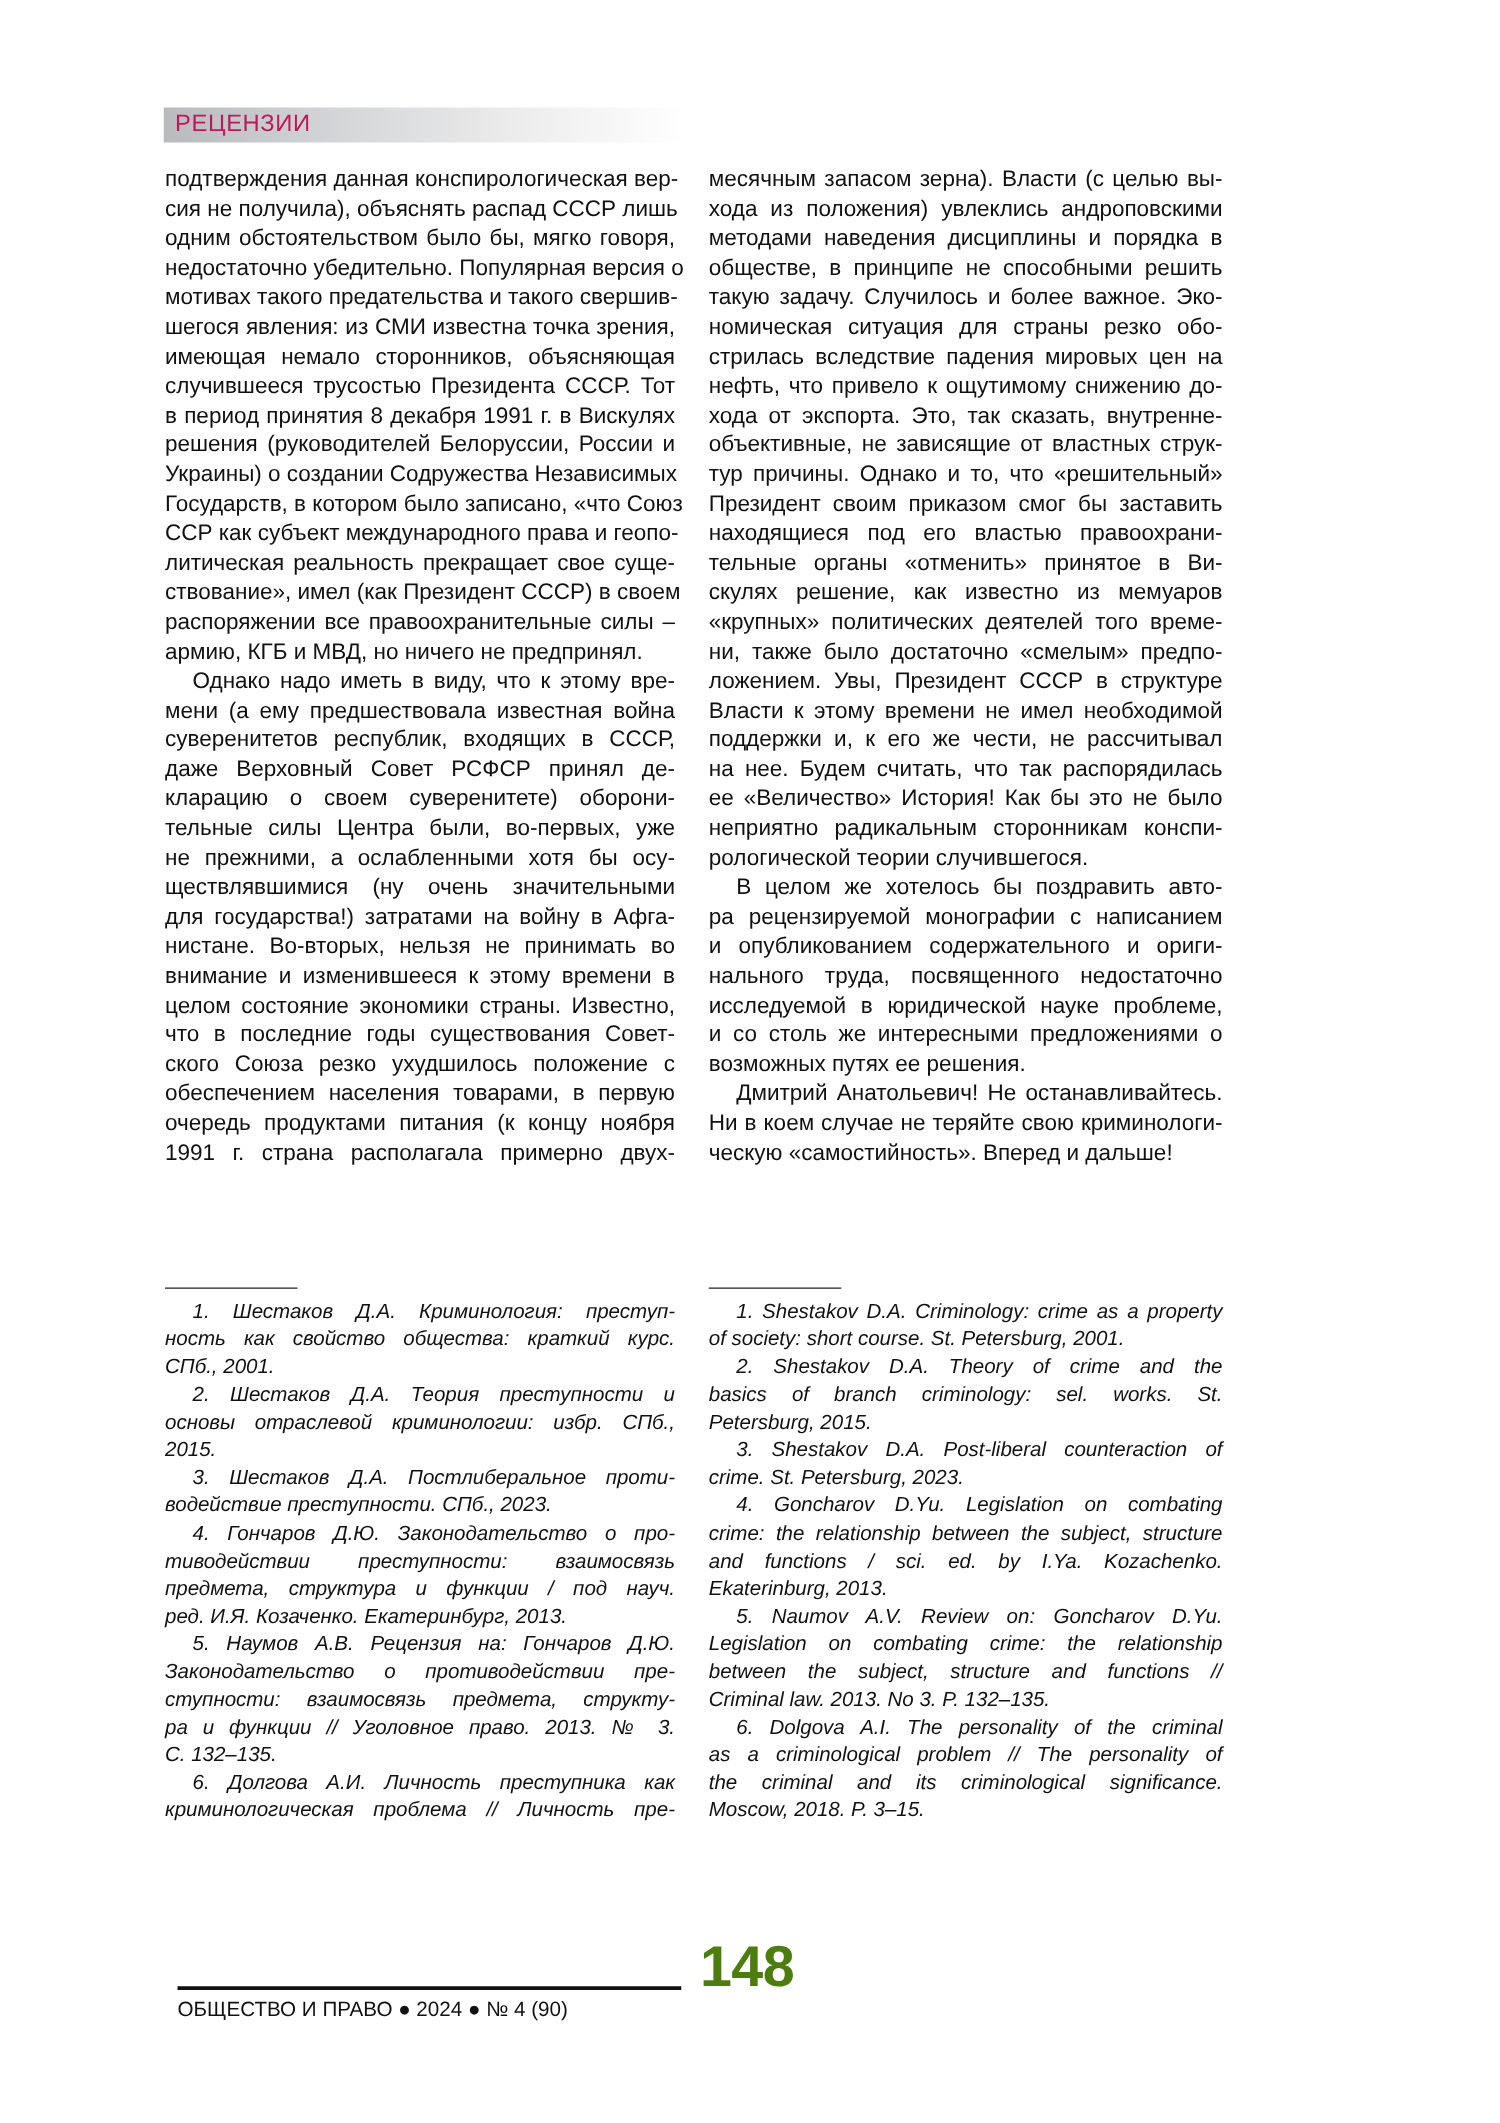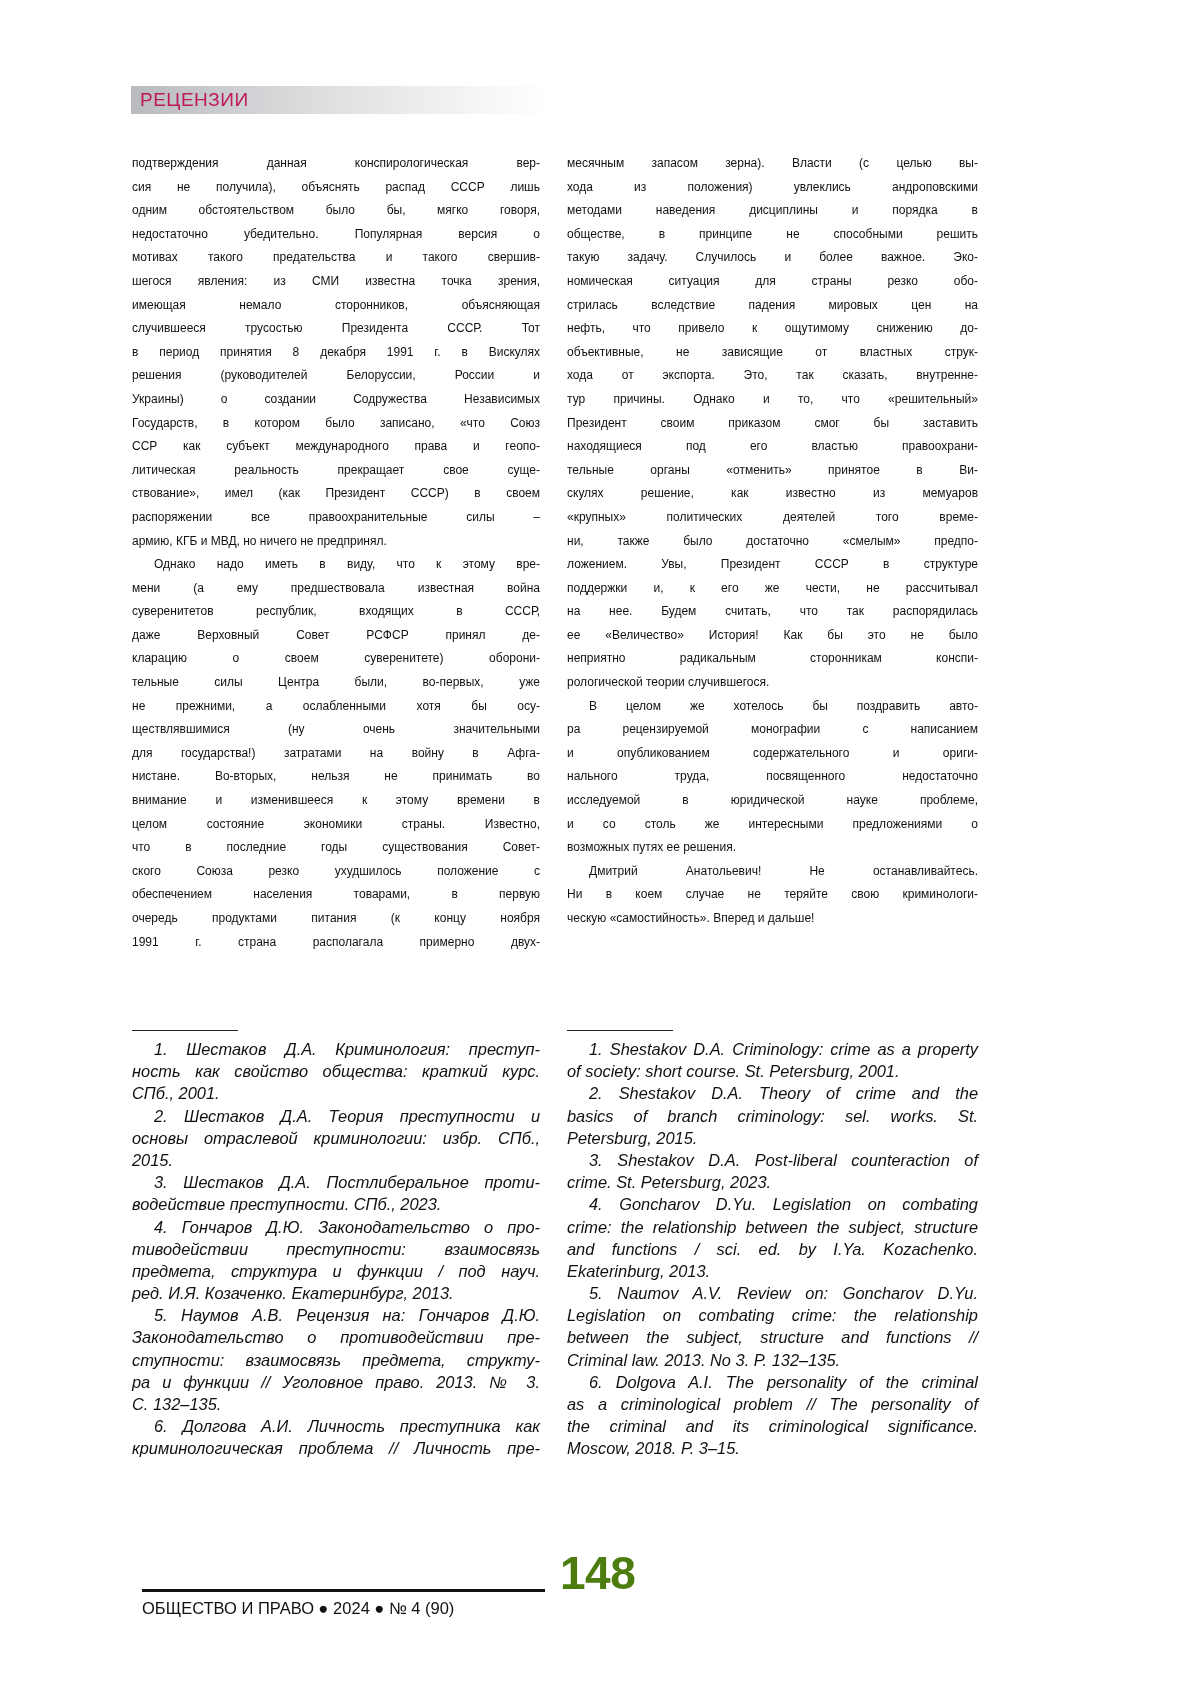--- a/index.html
+++ b/index.html
@@ -5,21 +5,21 @@
   html, body { margin: 0; padding: 0; background: #ffffff; }
   body { width: 1200px; height: 1698px; position: relative; overflow: hidden;
          font-family: "Liberation Sans", sans-serif; color: #111111; }
   .section-band { position: absolute; left: 131px; top: 86px; width: 420px; height: 28px;
          background: linear-gradient(to right, #b9babd 0%, #d6d7d9 35%, #eeeeee 70%, #ffffff 100%); }
   .section-title { position: absolute; left: 140px; top: 88px; font-size: 19px; letter-spacing: 0.5px;
          color: #be185d; line-height: 24px; }
   .col { position: absolute; }
   .col-left { left: 132px; width: 408px; }
   .col-right { left: 567px; width: 411px; }
-  .body-col { top: 152px; font-size: 12px; line-height: 23.6px; }
+  .body-col { top: 132px; font-size: 18px; line-height: 23.6px; }
   .line { display: block; white-space: nowrap; text-align: justify; text-align-last: justify;
           height: 23.6px; overflow: visible; }
   .line.last { text-align-last: left; }
   .line.indent { padding-left: 22px; }
   .fn-rule { position: absolute; height: 1px; background: #222; width: 106px; }
   .fn-col { top: 1038px; font-size: 16.4px; line-height: 22.2px; font-style: italic; }
   .fn-col .line { height: 22.2px; }
   .fn-col .line.indent { padding-left: 22px; }
   .footer-rule { position: absolute; left: 142px; top: 1589px; width: 403px; height: 3px; background: #111; }
   .page-number { position: absolute; left: 560px; top: 1548px; font-size: 46px; font-weight: bold;
@@ -70,30 +70,31 @@
   </div>
 <div class="col col-right body-col">
     <span class="line">месячным запасом зерна). Власти (с целью вы-</span>
     <span class="line">хода из положения) увлеклись андроповскими</span>
     <span class="line">методами наведения дисциплины и порядка в</span>
     <span class="line">обществе, в принципе не способными решить</span>
     <span class="line">такую задачу. Случилось и более важное. Эко-</span>
     <span class="line">номическая ситуация для страны резко обо-</span>
     <span class="line">стрилась вследствие падения мировых цен на</span>
     <span class="line">нефть, что привело к ощутимому снижению до-</span>
+    <span class="line">хода от экспорта. Это, так сказать, внутренне-</span>
     <span class="line">объективные, не зависящие от властных струк-</span>
-    <span class="line">хода от экспорта. Это, так сказать, внутренне-</span>
     <span class="line">тур причины. Однако и то, что «решительный»</span>
     <span class="line">Президент своим приказом смог бы заставить</span>
     <span class="line">находящиеся под его властью правоохрани-</span>
     <span class="line">тельные органы «отменить» принятое в Ви-</span>
     <span class="line">скулях решение, как известно из мемуаров</span>
     <span class="line">«крупных» политических деятелей того време-</span>
     <span class="line">ни, также было достаточно «смелым» предпо-</span>
     <span class="line">ложением. Увы, Президент СССР в структуре</span>
+    <span class="line">Власти к этому времени не имел необходимой</span>
     <span class="line">поддержки и, к его же чести, не рассчитывал</span>
     <span class="line">на нее. Будем считать, что так распорядилась</span>
     <span class="line">ее «Величество» История! Как бы это не было</span>
     <span class="line">неприятно радикальным сторонникам конспи-</span>
     <span class="line last">рологической теории случившегося.</span>
     <span class="line indent">В целом же хотелось бы поздравить авто-</span>
     <span class="line">ра рецензируемой монографии с написанием</span>
     <span class="line">и опубликованием содержательного и ориги-</span>
     <span class="line">нального труда, посвященного недостаточно</span>
     <span class="line">исследуемой в юридической науке проблеме,</span>

